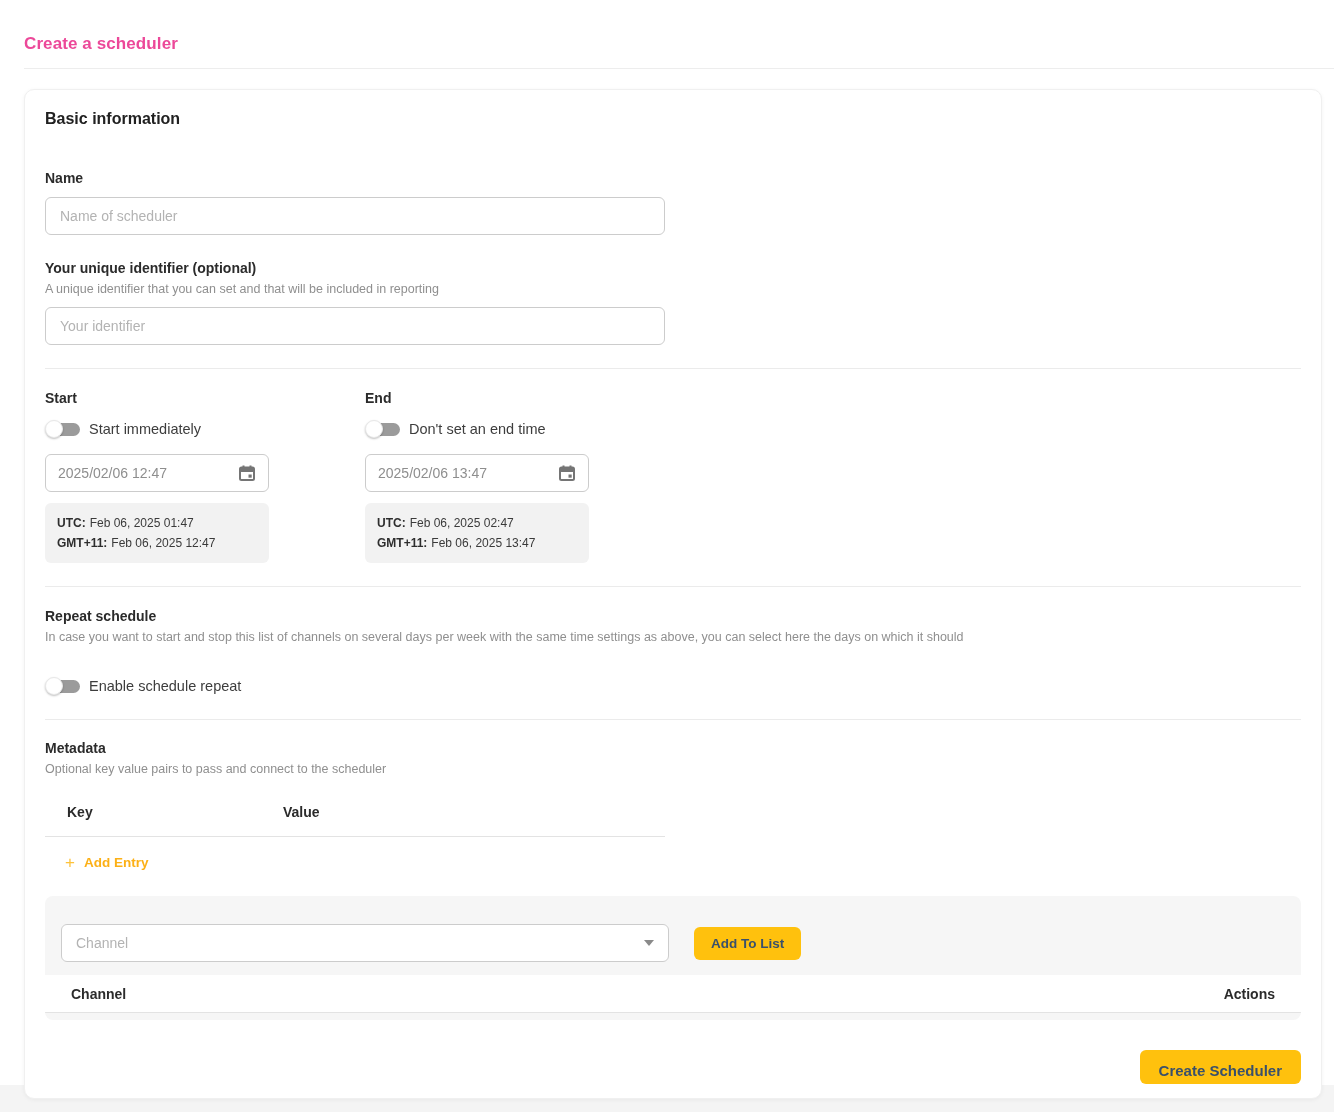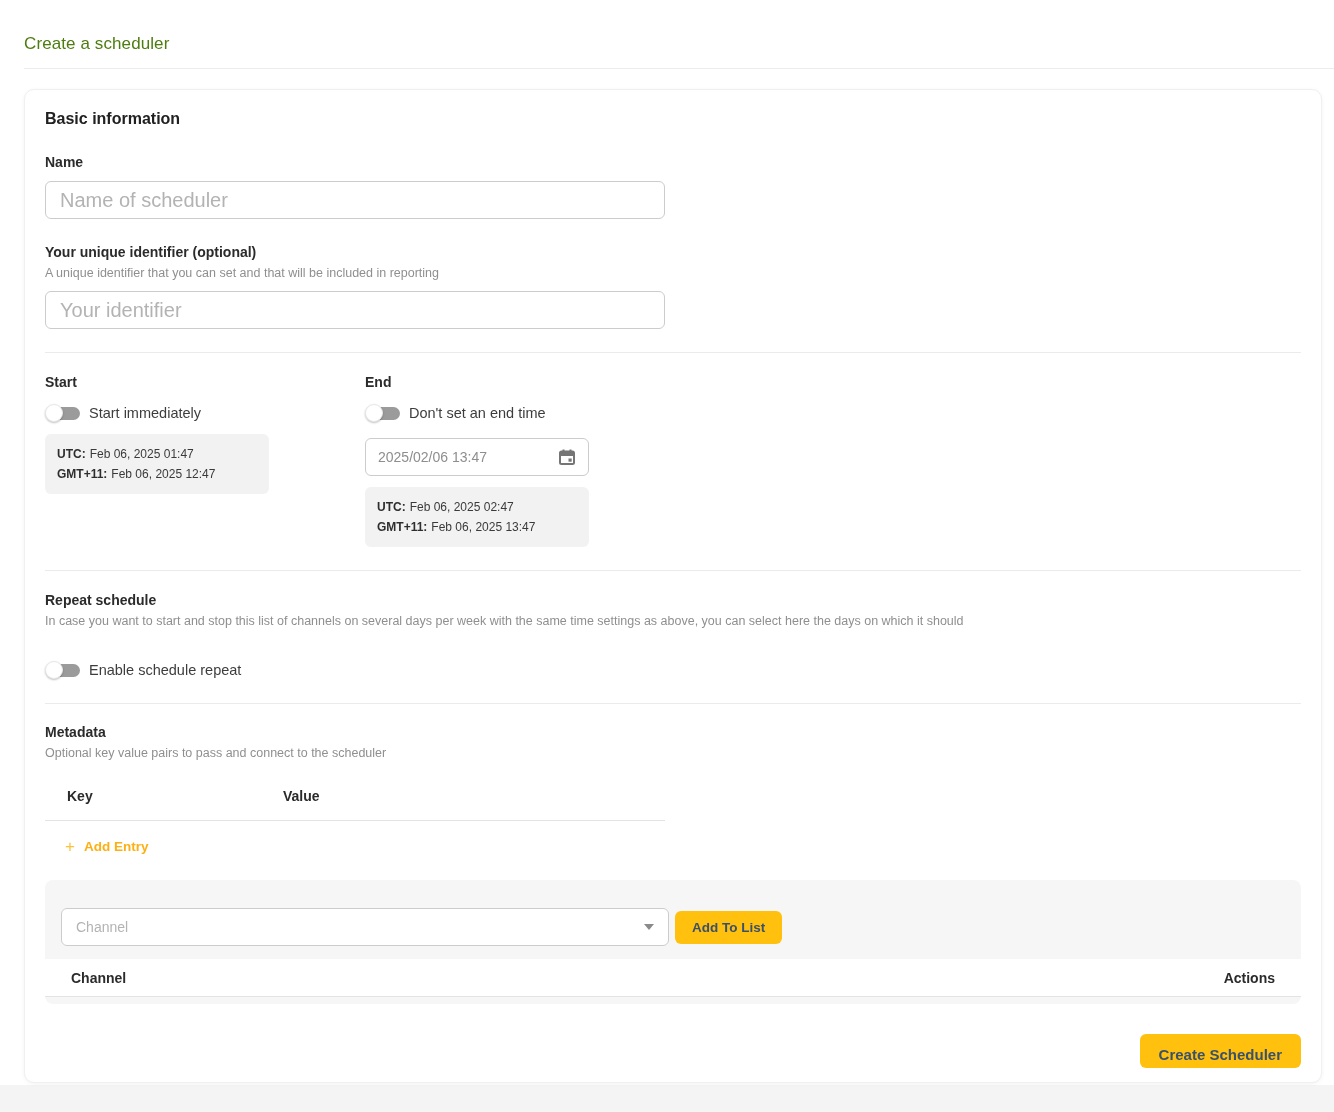--- a/index.html
+++ b/index.html
@@ -9,45 +9,45 @@
     font-family: "Liberation Sans", "DejaVu Sans", sans-serif;
     color: #262626;
     overflow: hidden;
     position: relative;
   }
   .page-bottom-strip {
     position: absolute; left: 0; right: 0; bottom: 0;
     height: 27px; background: #f4f4f4; z-index: 0;
   }
   .page-header { padding: 34px 24px 0 24px; position: relative; z-index: 1; }
-  .page-title { font-size: 17px; font-weight: 400; color: #4d7c0f; letter-spacing: .1px; }
+  .page-title { font-size: 17px; font-weight: 700; color: #ec4899; letter-spacing: .1px; }
   .header-divider { margin: 14px 0 0 24px; border-bottom: 1px solid #ededed; position: relative; z-index: 1; }
 
   .main-card {
     position: relative; z-index: 1;
     margin: 20px 12px 0 24px;
     background: #fff;
     border: 1px solid #f0f0f0;
     border-radius: 10px;
     box-shadow: 0 1px 4px rgba(0,0,0,.05);
     padding: 20px 20px 14px 20px;
   }
   .section-title { font-size: 16px; font-weight: 700; color: #212121; }
   .field-label { font-size: 14px; font-weight: 700; color: #2b2b2b; }
   .help-text { font-size: 12.5px; color: #8f8f8f; margin-top: 6px; }
 
   .text-input {
     display: block; width: 620px; height: 38px;
     border: 1px solid #cccccc; border-radius: 6px;
-    padding: 0 14px; font-size: 20px; color: #555;
+    padding: 0 14px; font-size: 14px; color: #555;
     font-family: inherit; background: #fff; outline: none;
   }
   .text-input::placeholder { color: #b3b3b3; }
 
-  .mt-name { margin-top: 26px; }
+  .mt-name { margin-top: 42px; }
   .mt-input { margin-top: 11px; }
   .mt-idlabel { margin-top: 25px; }
 
   .divider { border-bottom: 1px solid #ebebeb; margin-top: 23px; }
 
   .cols-row { display: flex; margin-top: 21px; }
   .col-start { width: 320px; }
 
   .toggle-row { display: flex; align-items: center; margin-top: 13px; }
   .switch { position: relative; display: inline-block; width: 36px; height: 20px; cursor: pointer; flex: 0 0 auto; }
@@ -111,21 +111,21 @@
     border: none; outline: none; flex: 1; font-size: 14px; color: #555;
     font-family: inherit; background: transparent; min-width: 0;
   }
   .select-input::placeholder { color: #b3b3b3; }
   .select-arrow {
     width: 0; height: 0; cursor: pointer;
     border-left: 5px solid transparent; border-right: 5px solid transparent;
     border-top: 6px solid #8a8a8a;
   }
   .btn-yellow {
-    margin-left: 6px; height: 33px; padding: 0 17px;
+    margin-left: 25px; height: 33px; padding: 0 17px;
     background: #ffc10d; border: none; border-radius: 6px;
     color: #3a506b; font-size: 13.5px; font-weight: 700;
     font-family: inherit; cursor: pointer;
   }
   .cc-table-head {
     margin-top: 13px; height: 38px; background: #ffffff;
     border-bottom: 1px solid #e3e3e3;
     display: flex; align-items: center; justify-content: space-between;
     padding: 0 26px;
   }
@@ -164,20 +164,32 @@
 
   <div class="cols-row">
     <div class="col-start">
       <div class="field-label">Start</div>
       <div class="toggle-row">
         <span class="switch">
           <span class="switch-track"></span>
           <span class="switch-thumb"></span>
         </span>
         <span class="toggle-label">Start immediately</span>
+      </div>
+      <div class="date-field">
+        <input class="date-input" type="text" value="2025/02/06 12:47" style="">
+        <span class="cal-icon">
+          <svg width="18" height="18" viewBox="0 0 18 18">
+            <rect x="2" y="3.5" width="14" height="12.5" rx="1.5" fill="none" stroke="#757575" stroke-width="2"></rect>
+            <rect x="2" y="3.5" width="14" height="4.5" rx="1.5" fill="#757575"></rect>
+            <rect x="10.5" y="10.5" width="3.2" height="3.2" fill="#757575"></rect>
+            <rect x="4.5" y="1.5" width="2" height="3" fill="#757575"></rect>
+            <rect x="11.5" y="1.5" width="2" height="3" fill="#757575"></rect>
+          </svg>
+        </span>
       </div>
       <div class="tz-box">
         <div><span class="tz-label">UTC:</span><span>Feb 06, 2025 01:47</span></div>
         <div><span class="tz-label">GMT+11:</span><span>Feb 06, 2025 12:47</span></div>
       </div>
     </div>
 
     <div class="col-end">
       <div class="field-label">End</div>
       <div class="toggle-row">

